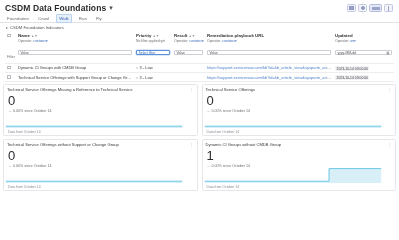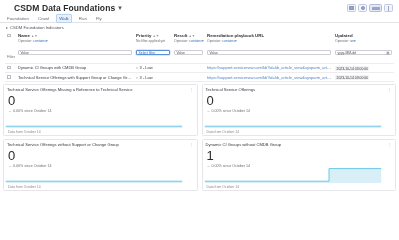--- a/index.html
+++ b/index.html
@@ -8,21 +8,21 @@
     background: #ffffff;
     font-family: "Liberation Sans", sans-serif;
     color: #2e2e2e;
     overflow: hidden;
   }
   .app { width: 399px; height: 198px; position: relative; }
 
   
   .titlebar {
     height: 14px; display: flex; align-items: center;
-    padding: 2px 4px 0 14px;
+    padding: 2px 4px 0 5px;
   }
   .page-title {
     font-size: 8.5px; font-weight: 700; letter-spacing: .1px; color: #2c2c2c;
   }
   .title-caret { font-size: 7px; margin-left: 3px; color: #555; }
   .titlebar-spacer { flex: 1; }
   .tb-icons { display: flex; align-items: center; gap: 2px; padding-right: 2px; }
   .tb-ico {
     width: 9px; height: 7.5px; border: 1px solid #c3c9e0; border-radius: 1.5px;
     background: #f3f4fa; display: flex; align-items: center; justify-content: center;

